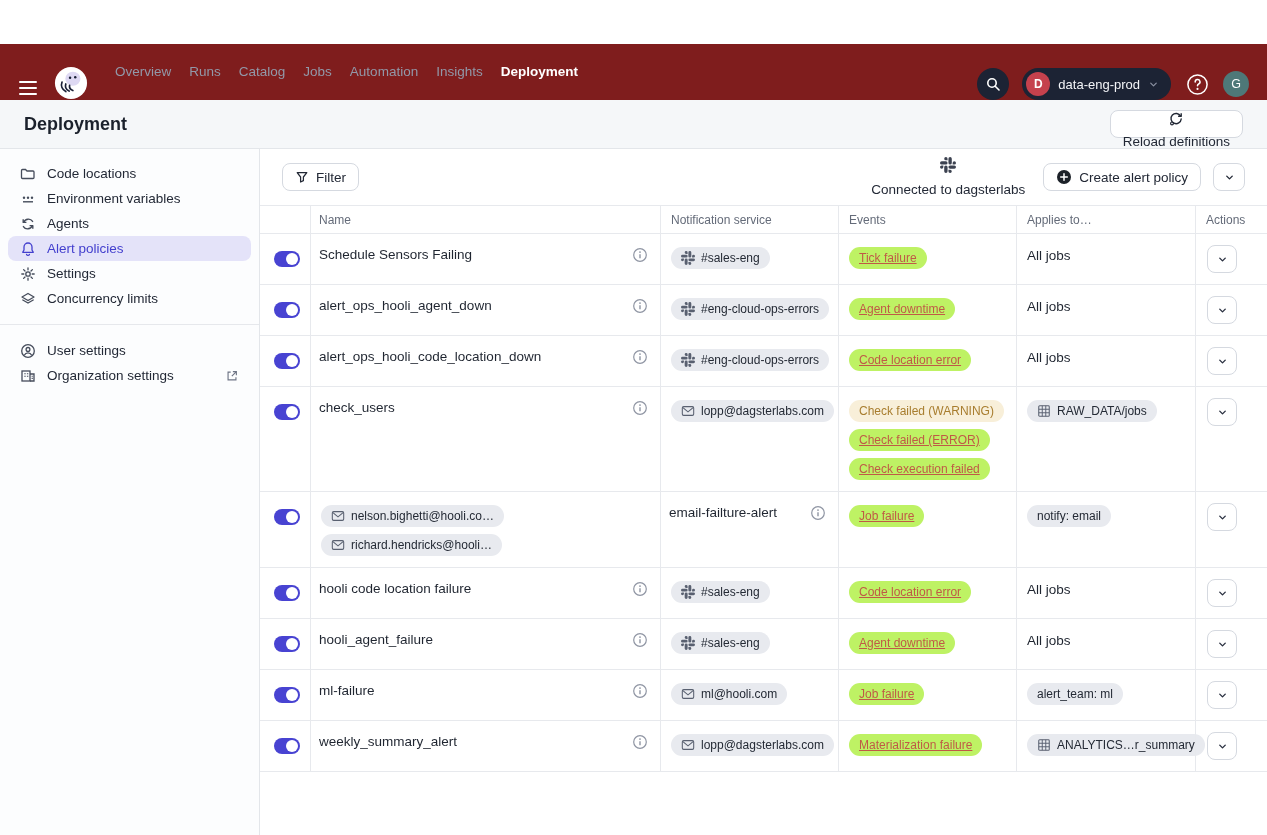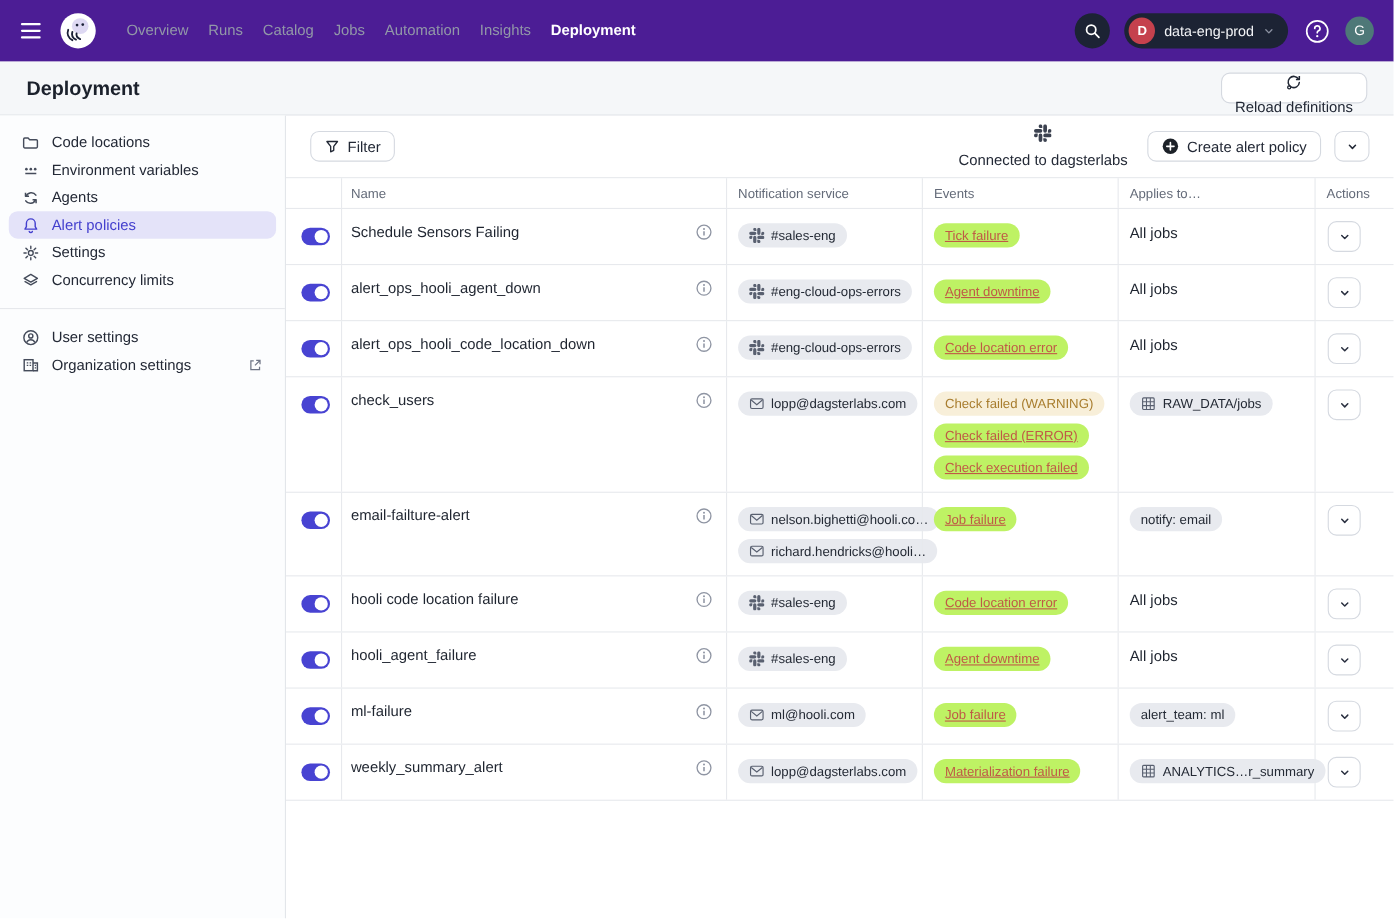--- a/index.html
+++ b/index.html
@@ -4,21 +4,21 @@
 <style>
   * { box-sizing: border-box; margin: 0; padding: 0; }
   html,body { width:1267px; height:835px; overflow:hidden; }
   body { font-family:"Liberation Sans", sans-serif; background:#fff; color:#1e2430; }
   .icn { display:inline-flex; flex:0 0 auto; width:16px; height:16px; align-items:center; justify-content:center; }
   .icn svg { width:100%; height:100%; display:block; }
   .icn.sm { width:14px; height:14px; }
   .icn.xs { width:11px; height:11px; }
 
   
-  .topnav { height:56px; background:#4c1d95; display:flex; align-items:center; padding:0 18px 0 16px; }
+  .topnav { height:56px; background:#7f1d1d; display:flex; align-items:flex-end; padding:0 18px 0 16px;margin-top:44px; }
   .hamburger { width:24px; height:24px; display:flex; flex-direction:column; justify-content:center; gap:4px; cursor:pointer; margin-right:14px; }
   .hamburger span { display:block; width:18px; height:2px; background:#fff; border-radius:1px; margin:0 auto; }
   .logo { width:34px; height:34px; margin-right:18px; cursor:pointer; }
   .nav-items { display:flex; align-items:center; }
   .nav-item { color:#9298a8; font-size:13.5px; padding:0 9px; cursor:pointer; line-height:56px; }
   .nav-item.active { color:#ffffff; font-weight:700; }
   .nav-right { margin-left:auto; display:flex; align-items:center; gap:13px; }
   .search-btn { width:32px; height:32px; border-radius:50%; background:#1c2334; display:flex; align-items:center; justify-content:center; color:#fff; cursor:pointer; }
   .dep-pill { display:flex; align-items:center; gap:8px; height:32px; background:#1c2334; border-radius:16px; padding:0 12px 0 4px; cursor:pointer; }
   .dep-badge { width:24px; height:24px; border-radius:50%; background:#c5414d; color:#fff; font-size:12px; font-weight:700; display:flex; align-items:center; justify-content:center; }
@@ -446,27 +446,20 @@
                 <span class="icn xs">
                   <svg viewBox="0 0 16 16">
                     <path d="M4 6l4 4 4-4" fill="none" stroke="currentColor" stroke-width="2" stroke-linecap="round" stroke-linejoin="round"></path>
                   </svg>
                 </span>
               </button>
             </div>
           </div>
           <div class="grid-row row">
             <div class="cell toggle-cell"><span class="switch"></span></div>
-            <div class="cell name-cell vline"><span>email-failture-alert</span><span class="info-btn icn">
-                <svg viewBox="0 0 16 16">
-                  <circle cx="8" cy="8" r="6.3" fill="none" stroke="currentColor" stroke-width="1.2"></circle>
-                  <circle cx="8" cy="5.1" r="0.9" fill="currentColor"></circle>
-                  <path d="M8 7.2v4" stroke="currentColor" stroke-width="1.4"></path>
-                </svg>
-              </span></div>
             <div class="cell vline">
               <div class="stack">
                 <span class="chip">
                   <span class="icn sm">
                     <svg viewBox="0 0 16 16">
                       <rect x="1.5" y="3" width="13" height="10" rx="1.5" fill="none" stroke="currentColor" stroke-width="1.2"></rect>
                       <path d="M2.2 4.2L8 9l5.8-4.8" fill="none" stroke="currentColor" stroke-width="1.2"></path>
                     </svg>
                   </span>
                   <span>nelson.bighetti@hooli.co…</span>
@@ -475,20 +468,27 @@
                   <span class="icn sm">
                     <svg viewBox="0 0 16 16">
                       <rect x="1.5" y="3" width="13" height="10" rx="1.5" fill="none" stroke="currentColor" stroke-width="1.2"></rect>
                       <path d="M2.2 4.2L8 9l5.8-4.8" fill="none" stroke="currentColor" stroke-width="1.2"></path>
                     </svg>
                   </span>
                   <span>richard.hendricks@hooli…</span>
                 </span>
               </div>
             </div>
+            <div class="cell name-cell vline"><span>email-failture-alert</span><span class="info-btn icn">
+                <svg viewBox="0 0 16 16">
+                  <circle cx="8" cy="8" r="6.3" fill="none" stroke="currentColor" stroke-width="1.2"></circle>
+                  <circle cx="8" cy="5.1" r="0.9" fill="currentColor"></circle>
+                  <path d="M8 7.2v4" stroke="currentColor" stroke-width="1.4"></path>
+                </svg>
+              </span></div>
             <div class="cell vline">
               <div class="stack">
                 <span class="badge error">Job failure</span>
               </div>
             </div>
             <div class="cell vline"><span class="chip">
                 <span>notify: email</span>
               </span></div>
             <div class="cell actions-cell vline">
               <button class="action-btn">

